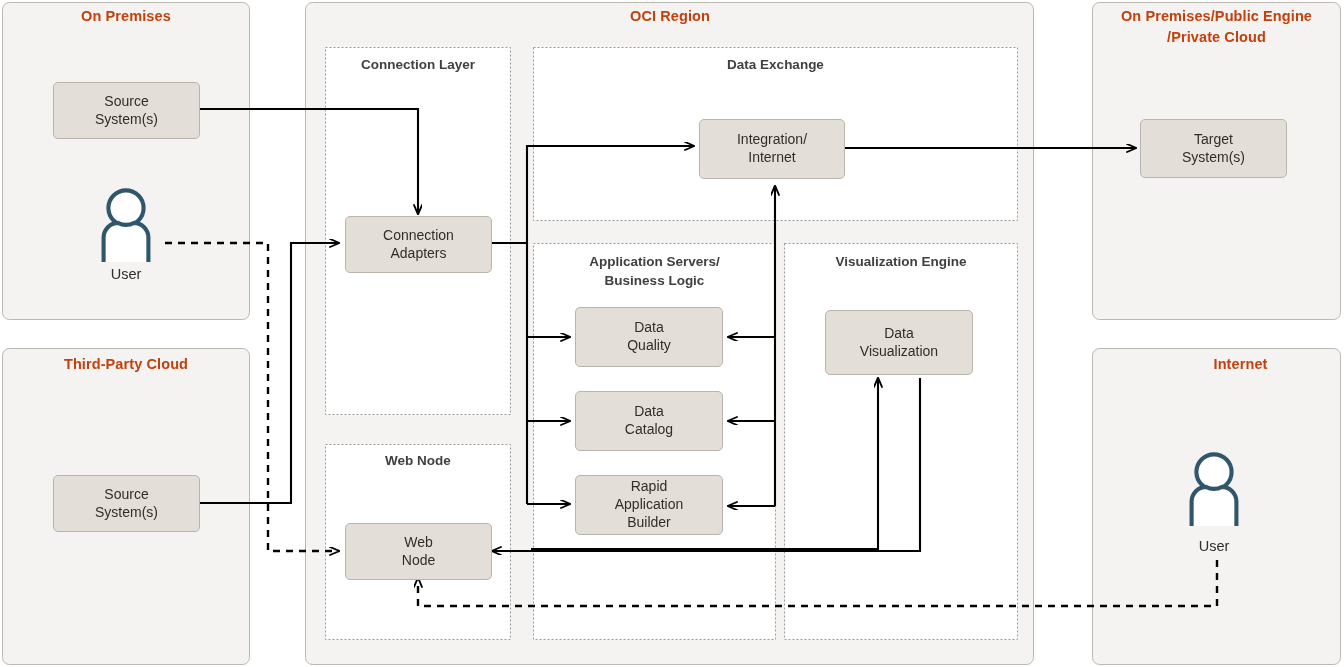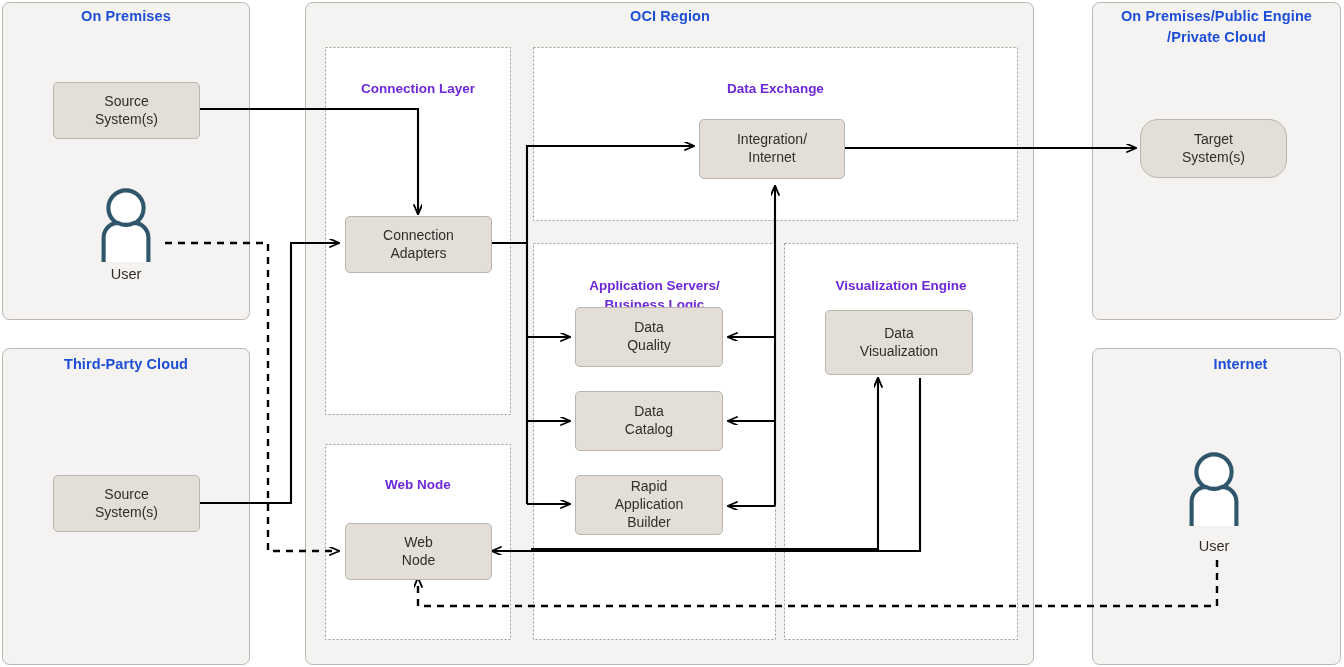--- a/index.html
+++ b/index.html
@@ -4,25 +4,25 @@
 <style>
   html,body{margin:0;padding:0;background:#ffffff;}
   body{width:1344px;height:667px;position:relative;overflow:hidden;
        font-family:"Liberation Sans","DejaVu Sans",sans-serif;color:#312d2a;}
   #stage{position:absolute;left:0;top:0;width:1344px;height:667px;}
   svg.layer{position:absolute;left:0;top:0;width:1344px;height:667px;}
   svg.wires{pointer-events:none;}
 
   .zone-title{
     position:absolute;text-align:center;font-weight:bold;font-size:14.5px;
-    color:#1d4ed8;letter-spacing:.1px;line-height:1.45;
+    color:#c2410c;letter-spacing:.1px;line-height:1.45;
   }
   .grp-title{
     position:absolute;text-align:center;font-weight:bold;font-size:13.5px;
-    color:#6d28d9;line-height:1.4;margin-top:24px;
+    color:#404040;line-height:1.4;
   }
   .node{
     position:absolute;display:flex;align-items:center;justify-content:center;
     text-align:center;font-size:14px;line-height:1.28;color:#312d2a;
     background:#e3dfd8;border:1px solid #b9b4ac;border-radius:5px;
     box-sizing:border-box;padding:2px 20px;
   }
   .actor-label{
     position:absolute;text-align:center;font-size:14.5px;color:#312d2a;
   }
@@ -141,21 +141,21 @@
   <div class="node" style="left:575px;top:475px;width:148px;height:60px;">
     <div><span>Rapid Application</span><br>
     <span>Builder</span></div>
   </div>
 
   <div class="node" style="left:825px;top:310px;width:148px;height:65px;">
     <div><span>Data</span><br>
     <span>Visualization</span></div>
   </div>
 
-  <div class="node" style="left:1140px;top:119px;width:147px;height:59px;border-radius:18px;">
+  <div class="node" style="left:1140px;top:119px;width:147px;height:59px;">
     <div><span>Target</span><br>
     <span>System(s)</span></div>
   </div>
 
   <svg class="actor-icon" style="left:95px;top:188px;width:62px;height:76px;" viewBox="0 0 62 76">
     <circle cx="31" cy="20" r="17.6" fill="#ffffff" stroke="#30566B" stroke-width="4.1"></circle>
     <path d="M8.6,74 L8.6,49.5 A14.6,14.6 0 0 1 23.2,34.9 A12.6,9.4 0 0 0 38.8,34.9 A14.6,14.6 0 0 1 53.4,49.5 L53.4,74" fill="#ffffff" stroke="#30566B" stroke-width="4.1" stroke-linejoin="round"></path>
   </svg>
   <div class="actor-label" style="left:86px;top:266px;width:80px;">User</div>
 

